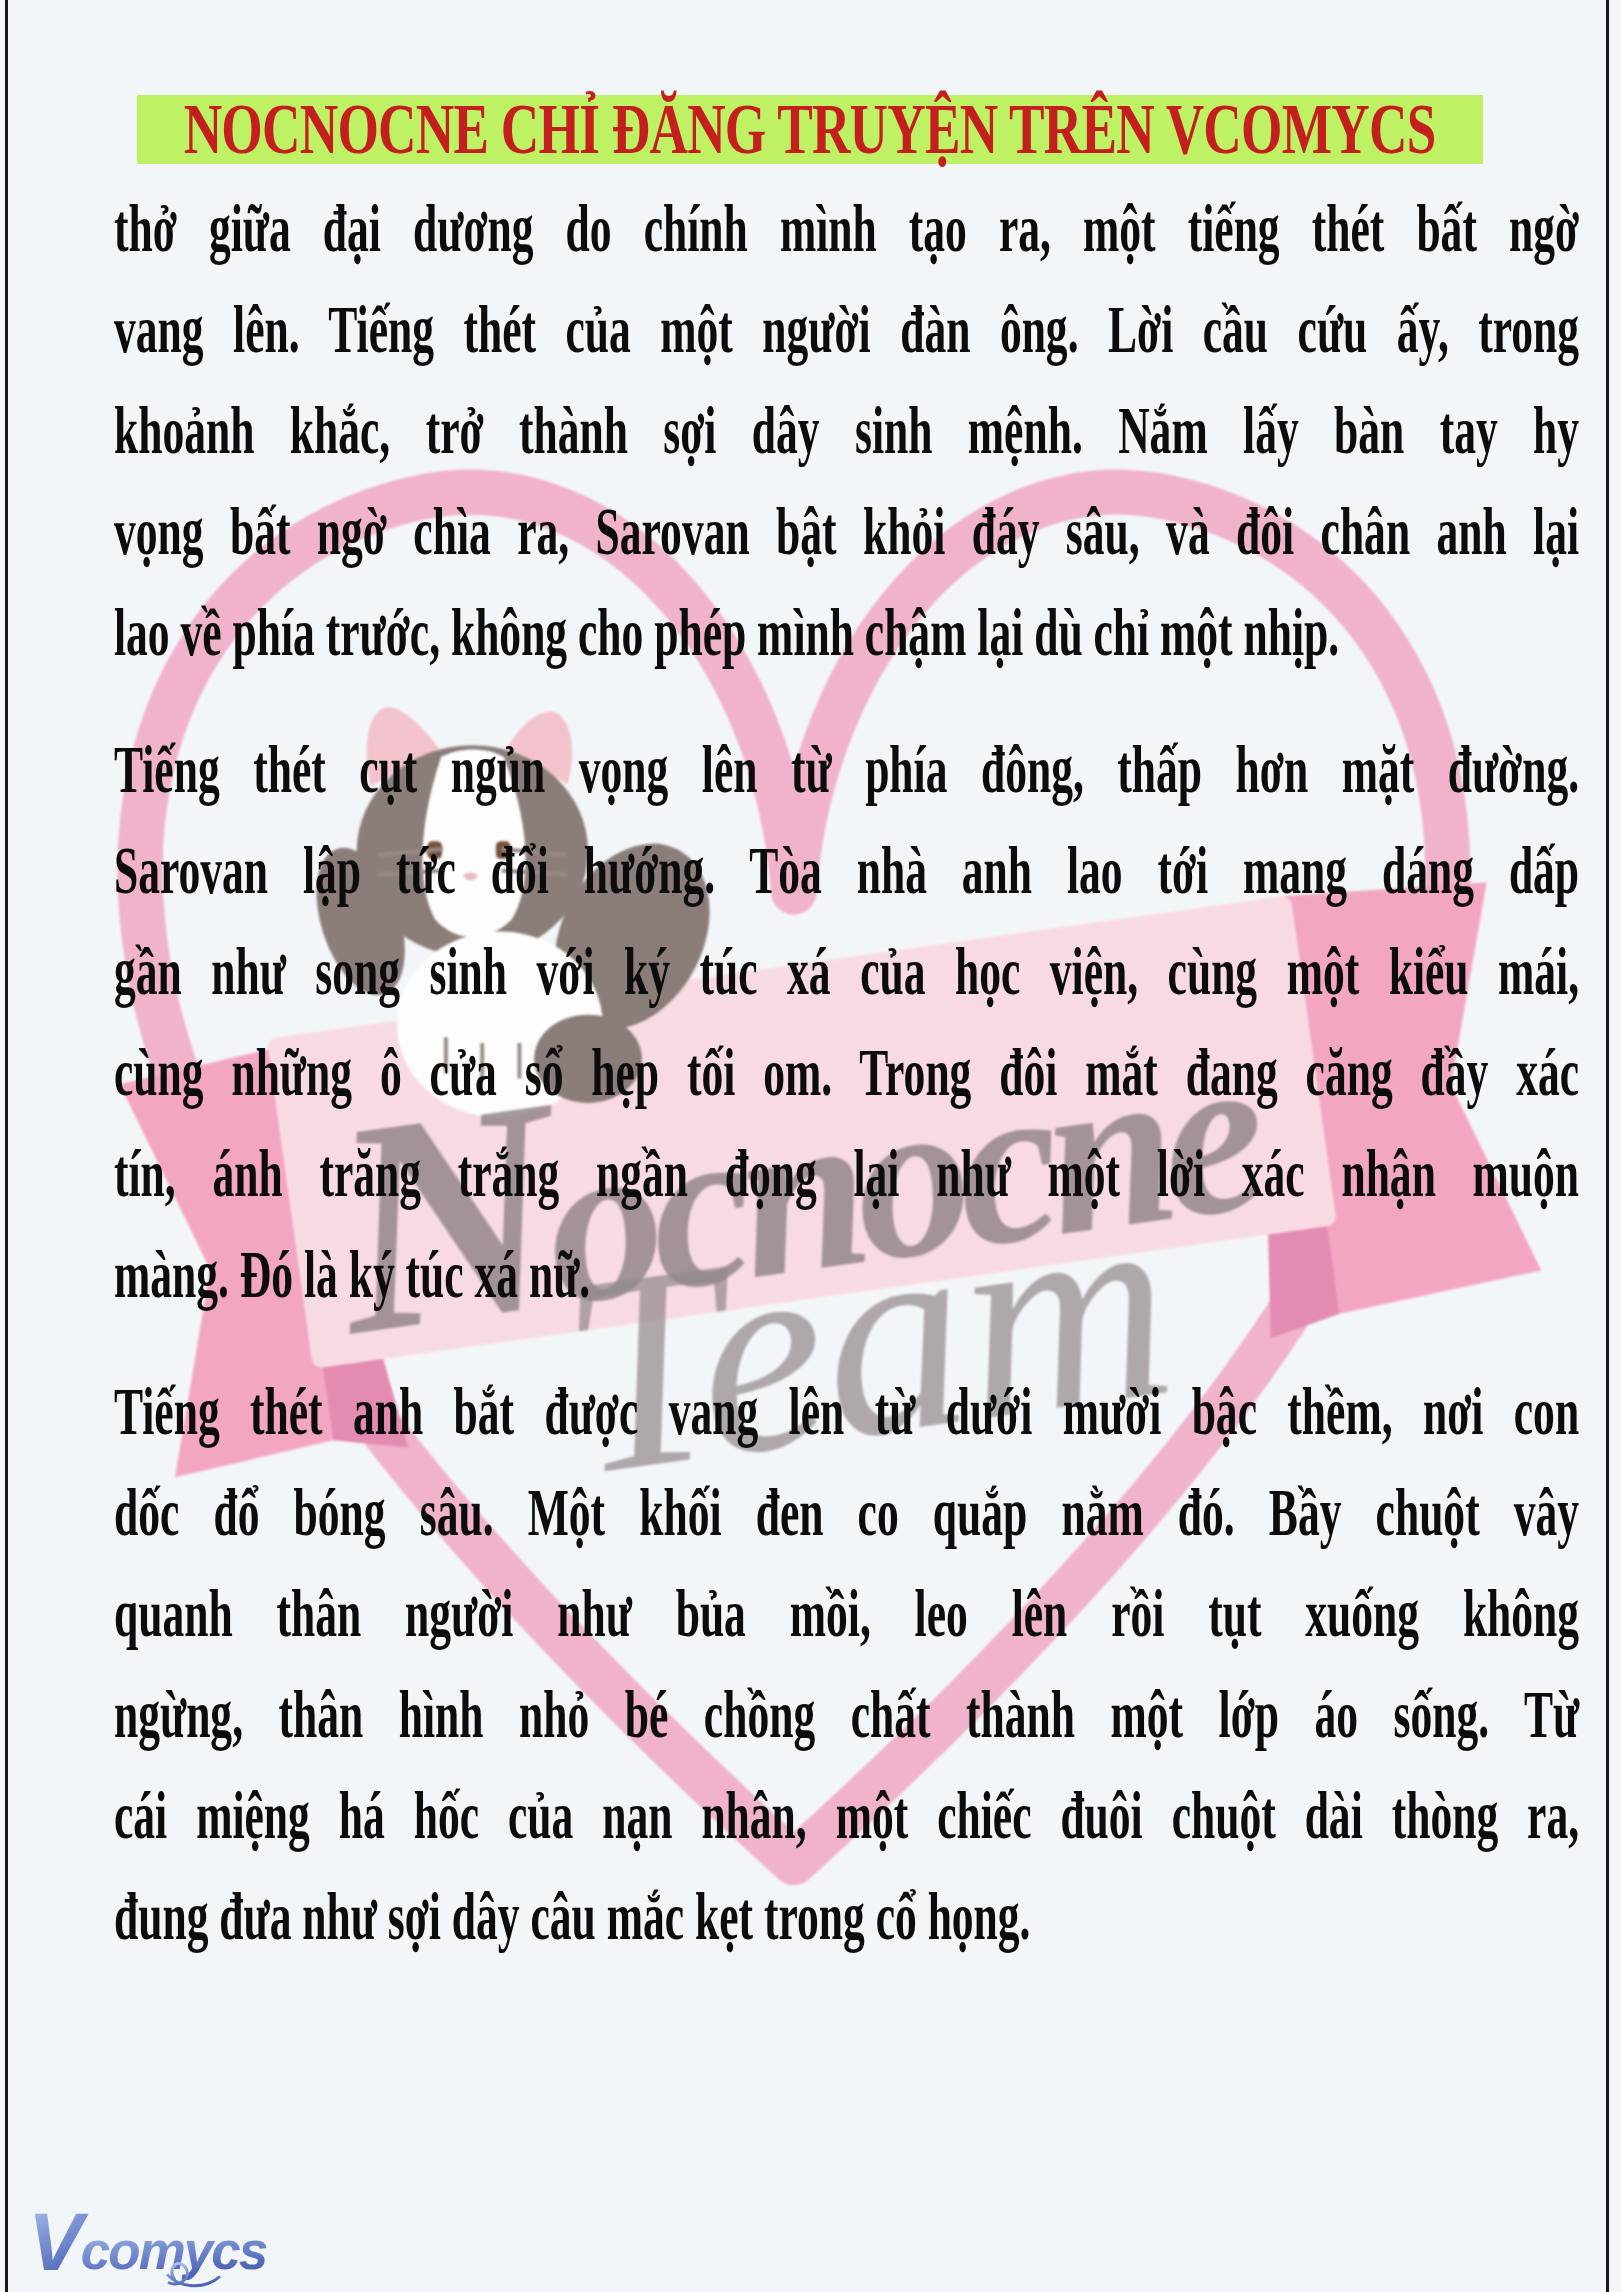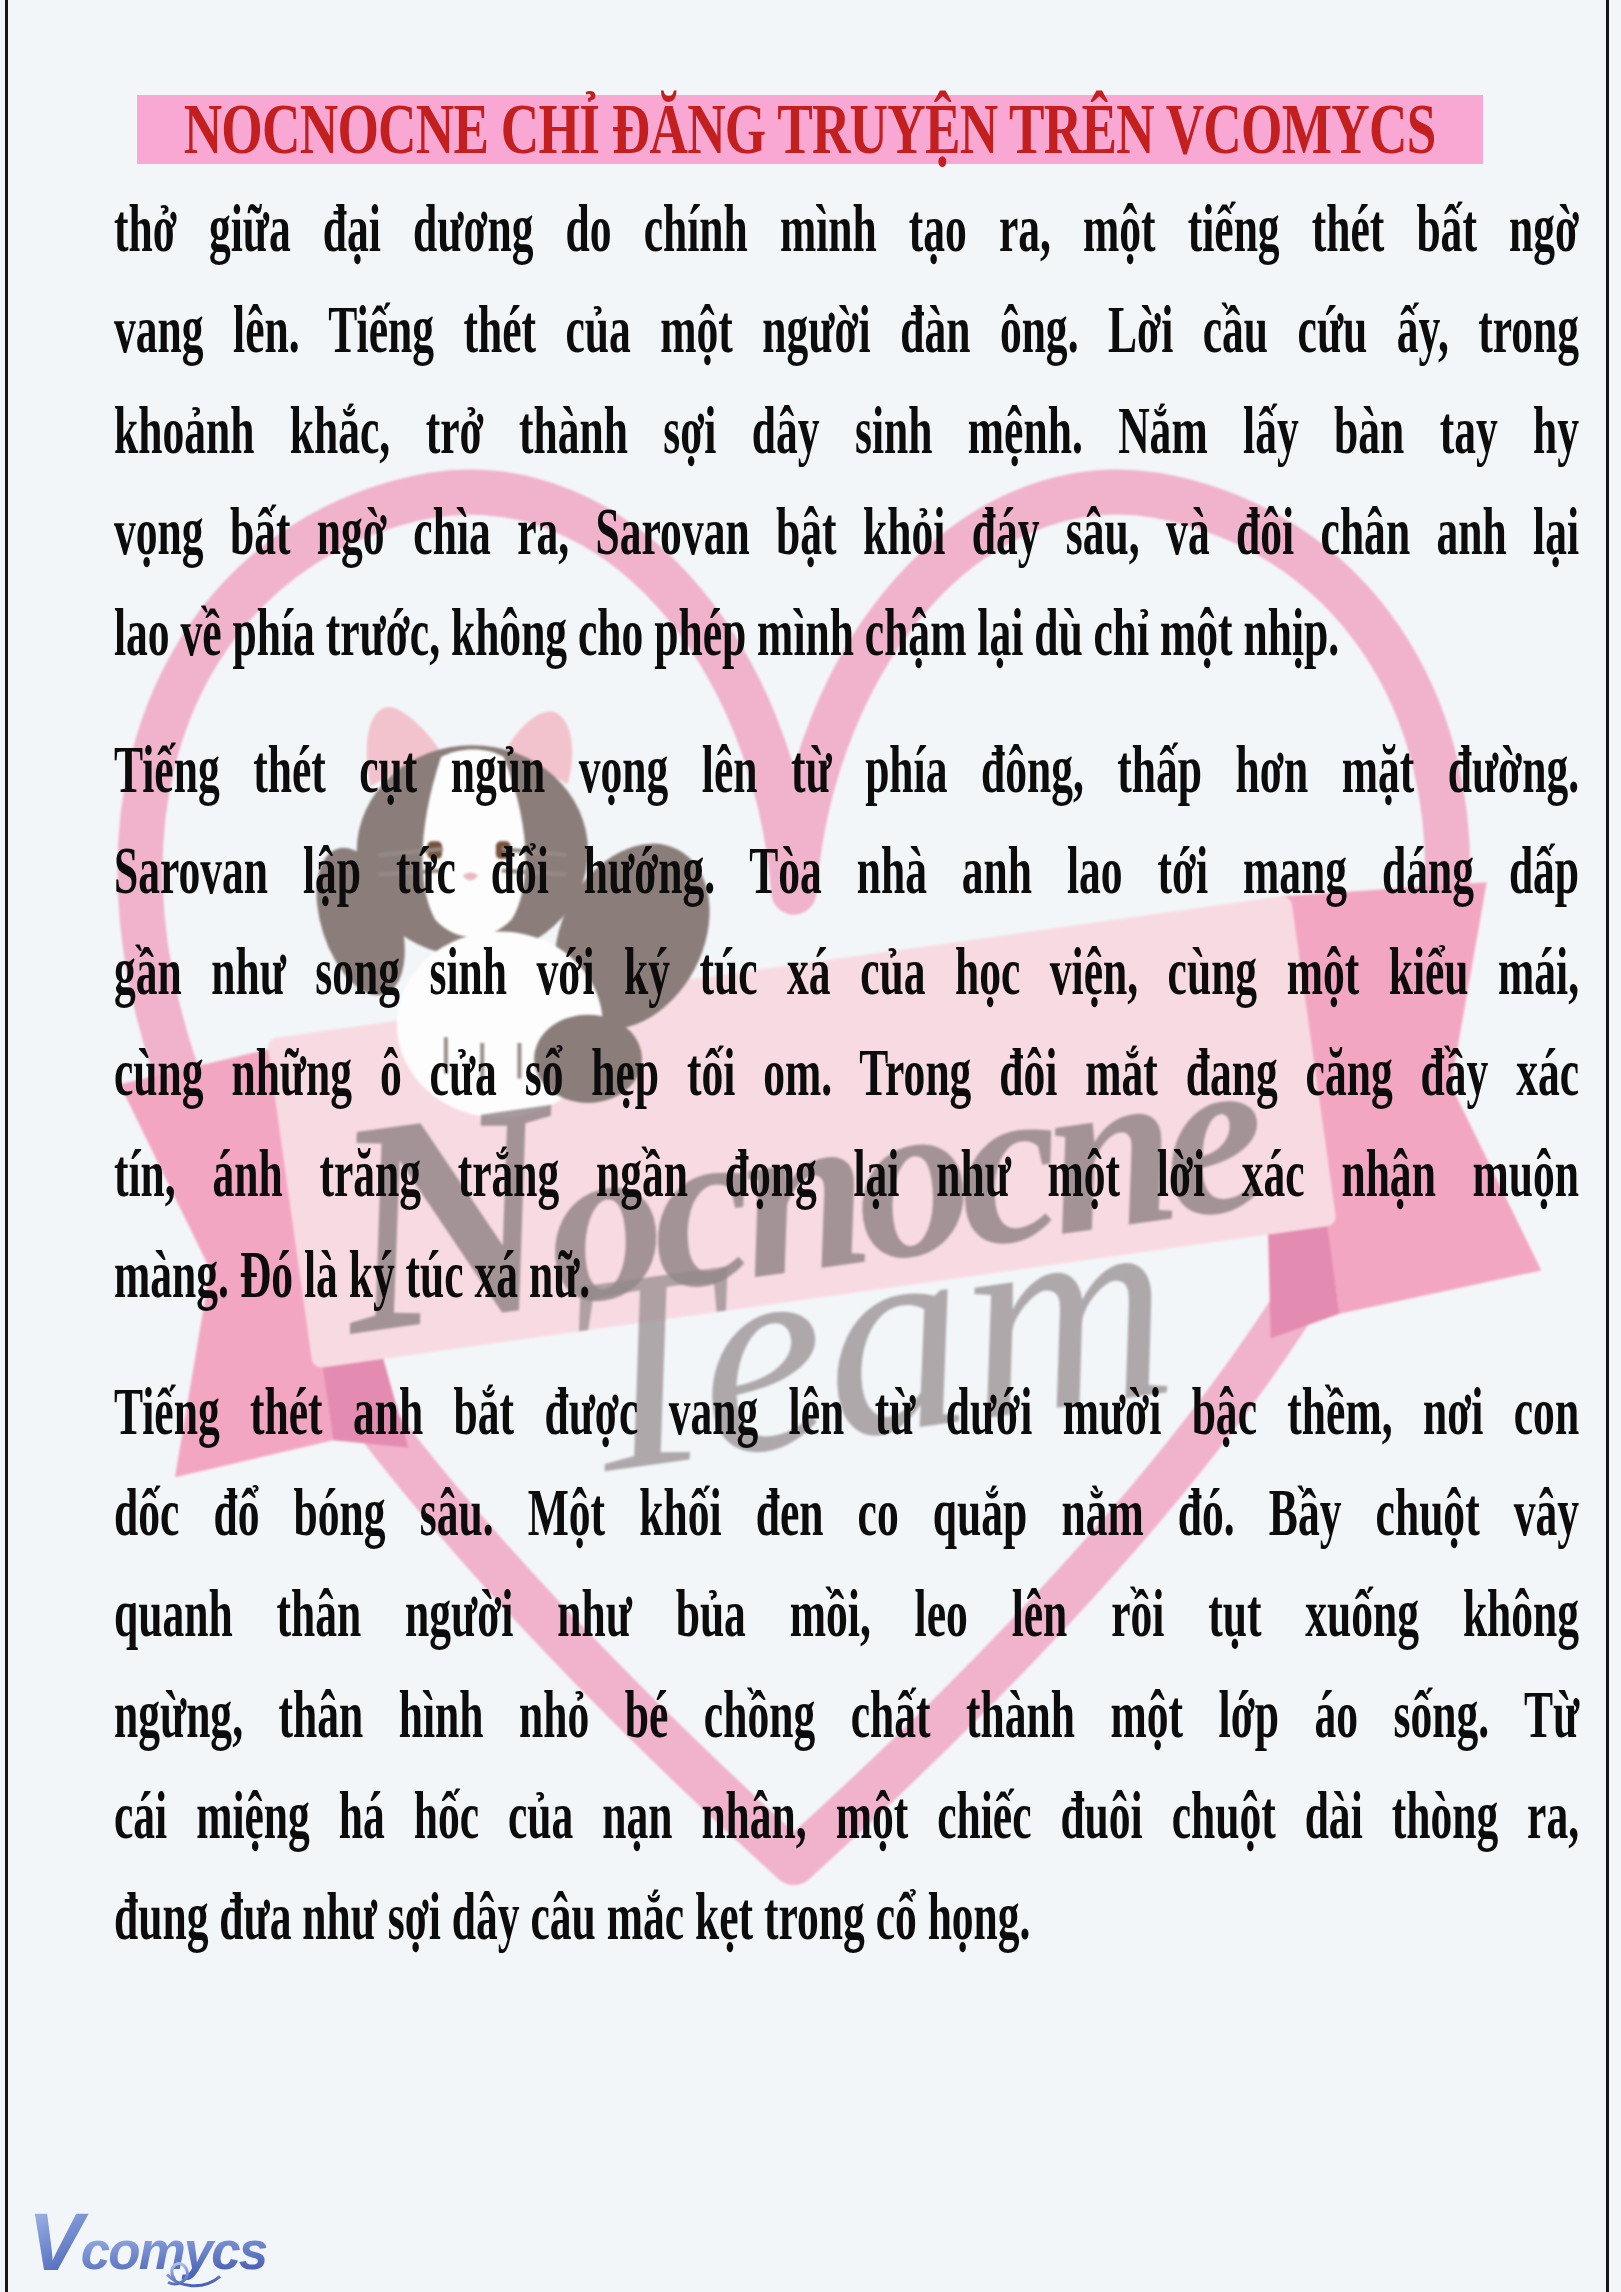--- a/index.html
+++ b/index.html
@@ -6,21 +6,21 @@
   body{
     width:1621px;height:2293px;position:relative;overflow:hidden;
     background:#f3f6f9;
     font-family:"Liberation Serif","DejaVu Serif",serif;
   }
   .edge{position:absolute;top:0;height:2293px;background:#171717;z-index:3;}
   .edge-l{left:4.9px;width:2.9px;}
   .edge-r{left:1606px;width:2.9px;}
   .banner{
     position:absolute;left:137px;top:95px;width:1346px;height:69px;
-    background:#f9a8d4;display:flex;align-items:center;justify-content:center;
+    background:#bef264;display:flex;align-items:center;justify-content:center;
     z-index:2;
   }
   .banner-text{
     font-weight:bold;font-size:71px;color:#c41f1f;white-space:nowrap;
     transform:scaleX(0.75);letter-spacing:-1px;line-height:69px;
   }
   .watermark{position:absolute;left:0;top:0;z-index:1;filter:blur(1.1px);}
   .text-col{
     position:absolute;left:114px;top:178px;width:2254px;
     transform:scaleX(0.65);transform-origin:0 0;

